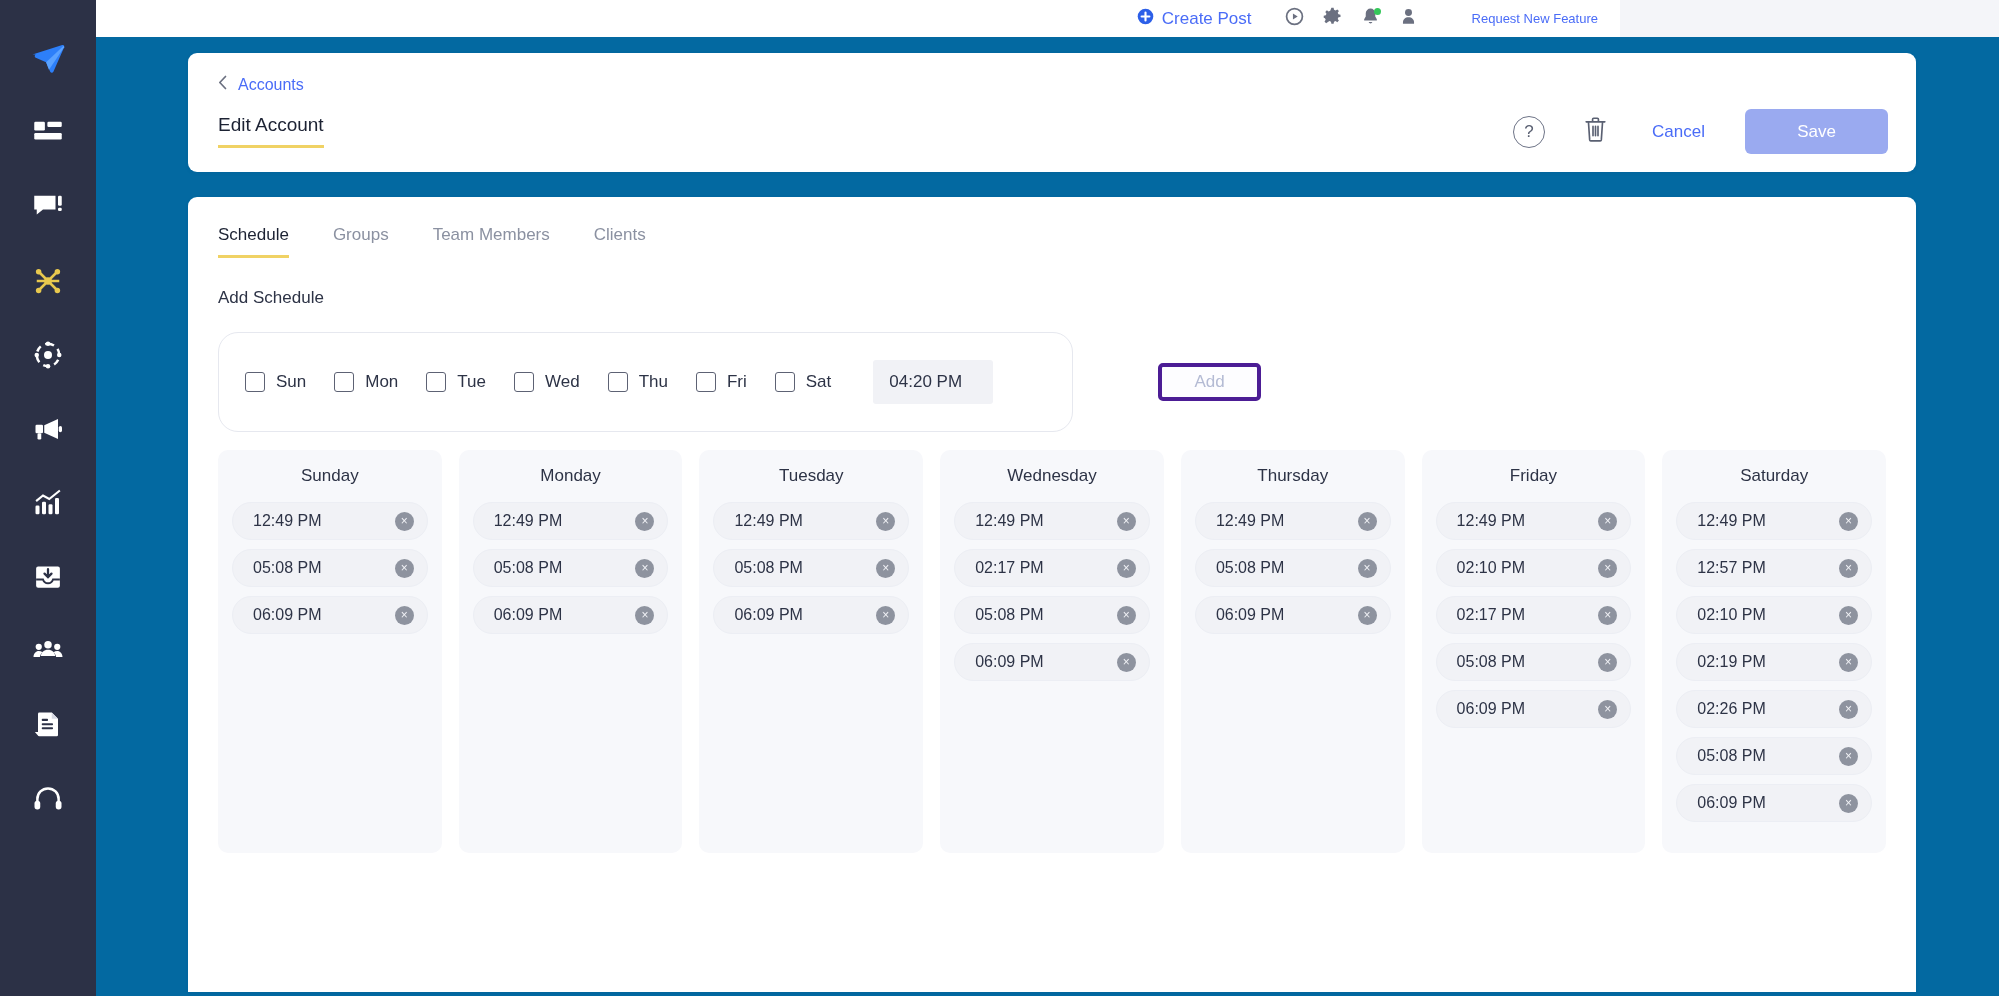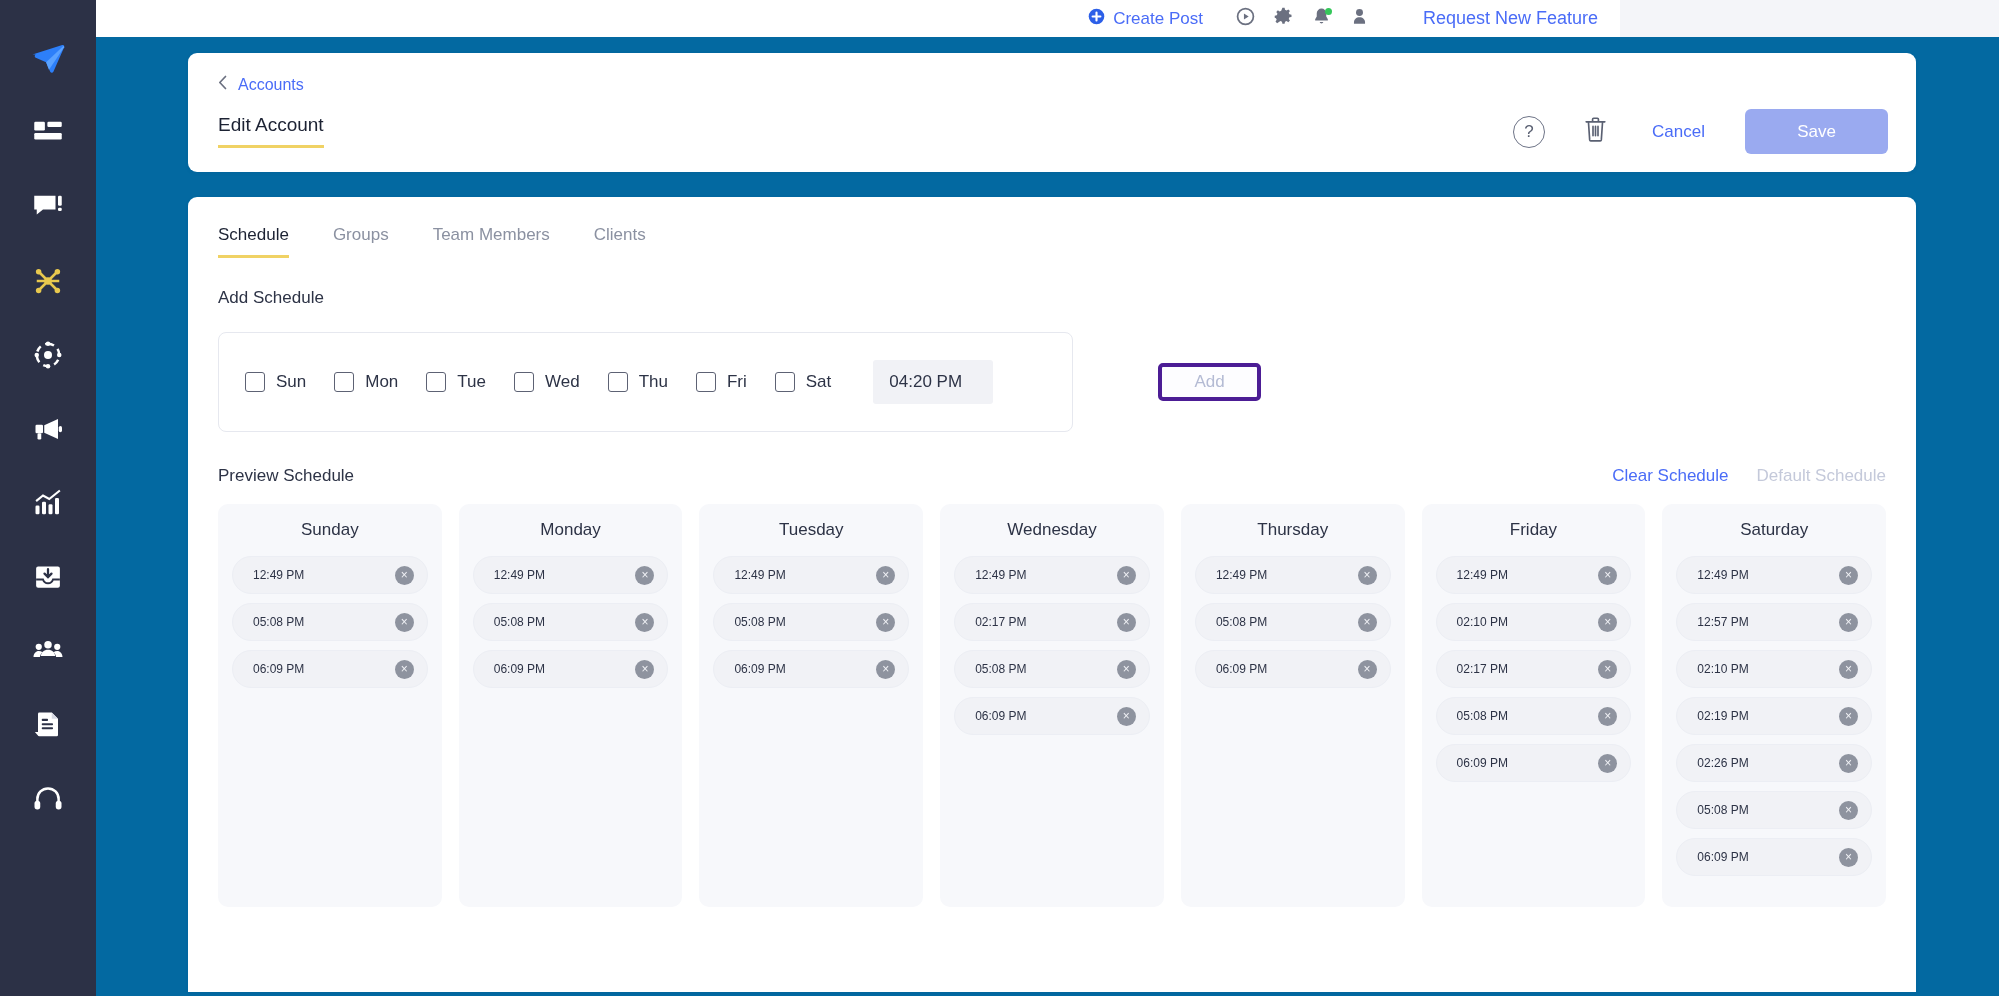--- a/index.html
+++ b/index.html
@@ -41,21 +41,21 @@
     display: flex; align-items: center; gap: 8px;
     color: #4a6cf7; font-size: 17px; cursor: pointer;
     margin-right: 24px;
   }
   .tb-icon {
     width: 38px; height: 37px;
     display: flex; align-items: center; justify-content: center;
     cursor: pointer; position: relative;
   }
   .req-feature {
-    color: #4a6cf7; font-size: 18px; cursor: pointer;
+    color: #4a6cf7; font-size: 13px; cursor: pointer;
     margin-left: 44px; white-space: nowrap;
   }
   .notif-dot {
     position: absolute; top: 8px; right: 9px;
     width: 7px; height: 7px; border-radius: 50%;
     background: #35c75a;
   }
 
   
   .content {
@@ -132,21 +132,21 @@
 
   .section-title {
     margin-top: 30px;
     font-size: 17px; color: #2d3346;
   }
 
   .add-schedule-box {
     margin-top: 24px;
     width: 855px; height: 100px;
     border: 1px solid #e6e8ef;
-    border-radius: 8px;
+    border-radius: 20px;
     display: flex; align-items: center;
     padding-left: 26px;
   }
   .day-check {
     display: flex; align-items: center; gap: 11px;
     margin-right: 28px; cursor: pointer;
   }
   .cb {
     width: 20px; height: 20px;
     border: 1.7px solid #5d6274;
@@ -202,21 +202,21 @@
   .pill {
     height: 38px;
     background: #f1f2f6;
     border: 1px solid #eceef4;
     border-radius: 19px;
     display: flex; align-items: center; justify-content: space-between;
     padding: 0 13px 0 20px;
     margin-bottom: 9px;
     cursor: pointer;
   }
-  .pill-time { font-size: 12px; color: #2d3346; }
+  .pill-time { font-size: 16px; color: #2d3346; }
   .pill-x {
     width: 19px; height: 19px; border-radius: 50%;
     background: #8e939f;
     display: flex; align-items: center; justify-content: center;
     color: #f1f2f6; font-size: 12px; line-height: 1;
     cursor: pointer; flex-shrink: 0;
   }
 </style>
 </head>
 <body>
@@ -457,27 +457,20 @@
         </label>
         <label class="day-check">
           <span class="cb"></span>
           <span>Sat</span>
         </label>
         <input class="time-input" type="text" value="04:20 PM" style="">
       </div>
       <button class="add-btn" style="top:31px;">Add</button>
     </div>
 
-    <div class="preview-row">
-      <div class="preview-title">Preview Schedule</div>
-      <div class="preview-links">
-        <span class="link-clear">Clear Schedule</span>
-        <span class="link-default">Default Schedule</span>
-      </div>
-    </div>
 
     <div class="days-grid">
 
       <div class="day-col">
         <div class="day-name">Sunday</div>
         <div class="pill">
             <span class="pill-time">12:49 PM</span>
             <span class="pill-x">×</span>
           </div>
         <div class="pill">

